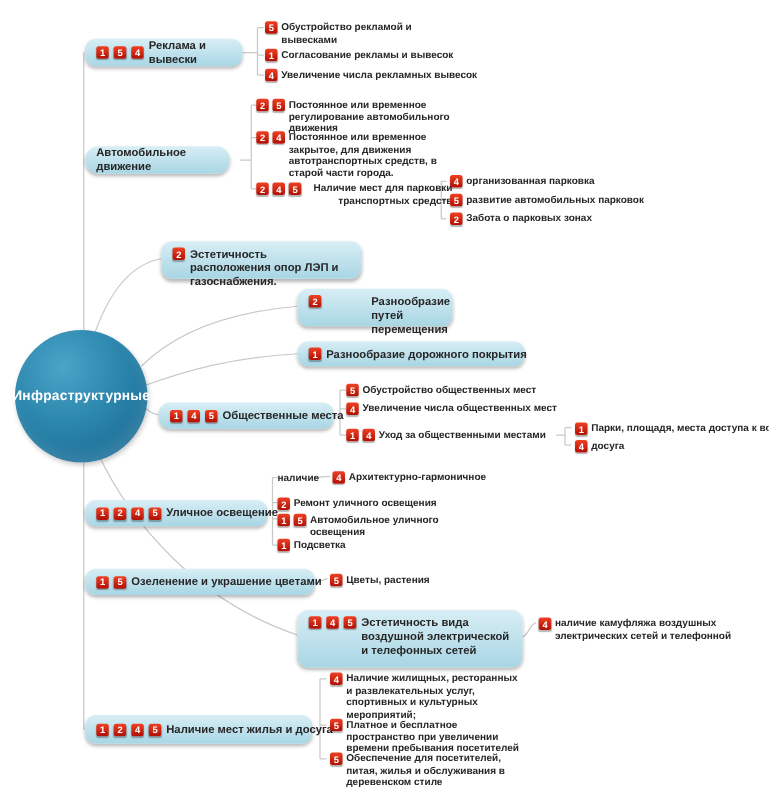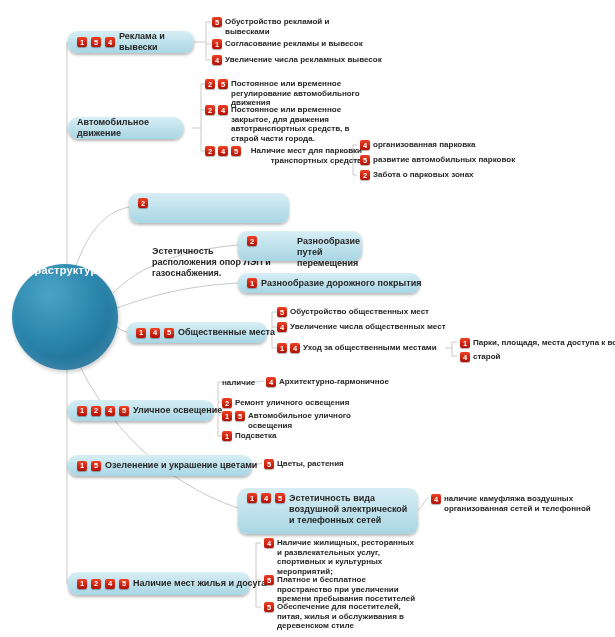--- a/index.html
+++ b/index.html
@@ -2,21 +2,21 @@
 <html style="--badge-top: #ef4023; --badge-bottom: #b01005; --node-top: #d8eef5; --node-bottom: #a8d6e4; --circle: #1d6e96; --line: #c9c9c9; --text: #262626;"><head>
 <meta charset="utf-8">
 <style>
   html,body{margin:0;padding:0;}
   body{font-family:"Liberation Sans",sans-serif;background:#ffffff;}
   .canvas{position:relative;width:615px;height:637px;background:#ffffff;overflow:hidden;}
   svg.links{position:absolute;left:0;top:0;pointer-events:none;}
   .root-circle{
     position:absolute;left:12px;top:264px;width:106px;height:106px;border-radius:50%;
     background:radial-gradient(circle at 36% 28%, #4ba4c8 0%, #2b86ad 45%, #14618a 100%);
-    display:flex;align-items:flex-start;justify-content:center;
+    display:flex;align-items:center;justify-content:center;
     box-shadow:1px 2px 4px rgba(0,0,0,.22), inset -3px -6px 10px rgba(255,255,255,.12);
   }
   .root-circle span{color:#fff;font-weight:bold;font-size:11px;letter-spacing:.2px;}
   .node{
     position:absolute;display:flex;gap:4px;align-items:center;padding:0 9px;border-radius:9px;
     background:linear-gradient(var(--node-top,#d8eef5),var(--node-bottom,#a8d6e4));
     box-shadow:0 2px 3px rgba(0,0,0,.28);box-sizing:border-box;
   }
   .node.multi{align-items:flex-start;padding-top:5px;}
   .nlabel{font-size:9px;font-weight:bold;color:var(--text,#262626);line-height:11px;}
@@ -118,21 +118,21 @@
     <span class="badge">5</span>
     <span class="ltext nowrap">развитие автомобильных парковок</span>
   </div>
   <div class="leaf" style="left:360px;top:170px;">
     <span class="badge">2</span>
     <span class="ltext nowrap">Забота о парковых зонах</span>
   </div>
 
   <div class="node multi" style="left:129px;top:193px;width:160px;height:30px;">
     <span class="badge">2</span>
-    <span class="nlabel" style="width:134px;margin-top:48px;">Эстетичность расположения опор ЛЭП и газоснабжения.</span>
+    <span class="nlabel" style="width:134px;">Эстетичность расположения опор ЛЭП и газоснабжения.</span>
   </div>
 
   <div class="node multi" style="left:238px;top:231px;width:124px;height:30px;">
     <span class="badge">2</span>
     <span class="nlabel" style="width:96px;margin-left:36px;">Разнообразие путей перемещения</span>
   </div>
 
   <div class="node" style="left:238px;top:273px;width:182px;height:20px;">
     <span class="badge">1</span>
     <span class="nlabel nowrap">Разнообразие дорожного покрытия</span>
@@ -156,21 +156,21 @@
     <span class="badge">1</span>
     <span class="badge">4</span>
     <span class="ltext nowrap">Уход за общественными местами</span>
   </div>
   <div class="leaf" style="left:460px;top:338px;">
     <span class="badge">1</span>
     <span class="ltext nowrap">Парки, площадя, места доступа к воде</span>
   </div>
   <div class="leaf" style="left:460px;top:352px;">
     <span class="badge">4</span>
-    <span class="ltext nowrap">старой</span>
+    <span class="ltext nowrap">досуга</span>
   </div>
 
   <div class="node" style="left:68px;top:400px;width:146px;height:21px;">
     <span class="badge">1</span>
     <span class="badge">2</span>
     <span class="badge">4</span>
     <span class="badge">5</span>
     <span class="nlabel nowrap">Уличное освещение</span>
   </div>
   <div class="leaf" style="left:222px;top:378px;">
@@ -205,21 +205,21 @@
   </div>
 
   <div class="node multi" style="left:238px;top:488px;width:180px;height:46px;">
     <span class="badge">1</span>
     <span class="badge">4</span>
     <span class="badge">5</span>
     <span class="nlabel" style="width:126px;">Эстетичность вида воздушной электрической и телефонных сетей</span>
   </div>
   <div class="leaf" style="left:431px;top:494px;">
     <span class="badge">4</span>
-    <span class="ltext" style="width:150px;">наличие камуфляжа воздушных организованная сетей и телефонной</span>
+    <span class="ltext" style="width:150px;">наличие камуфляжа воздушных электрических сетей и телефонной</span>
   </div>
 
   <div class="node" style="left:68px;top:572px;width:182px;height:23px;">
     <span class="badge">1</span>
     <span class="badge">2</span>
     <span class="badge">4</span>
     <span class="badge">5</span>
     <span class="nlabel nowrap">Наличие мест жилья и досуга</span>
   </div>
   <div class="leaf" style="left:264px;top:538px;">

